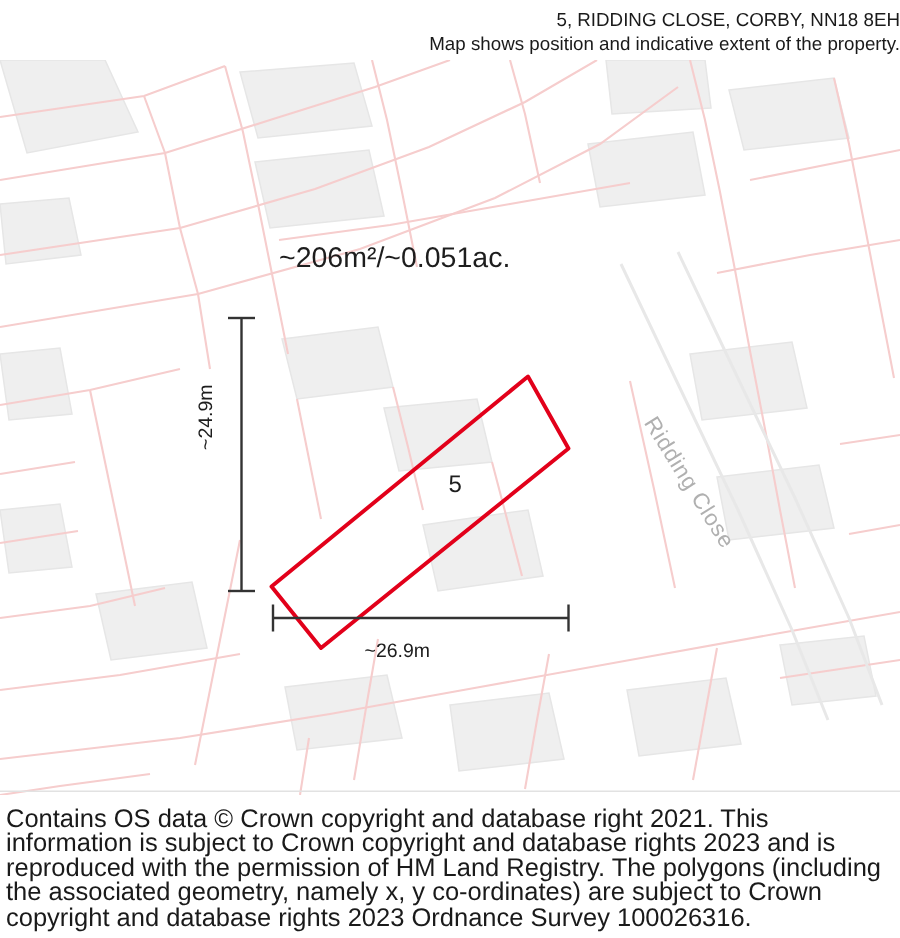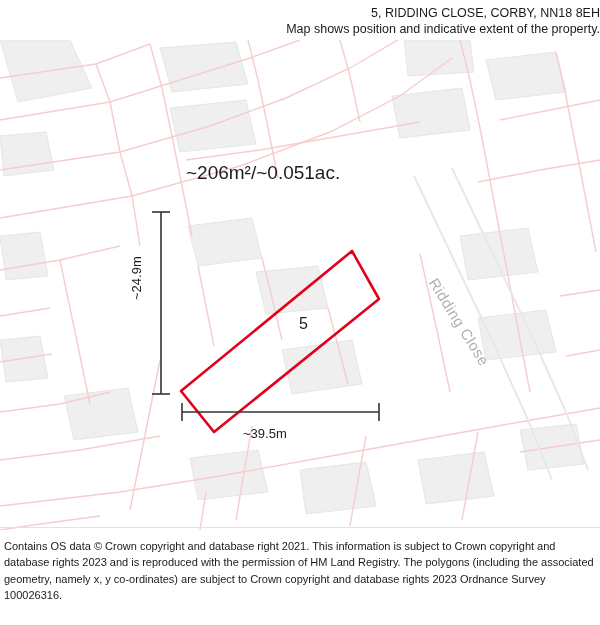--- a/index.html
+++ b/index.html
@@ -106,21 +106,21 @@
     position: absolute;
     top: 530px;
     left: 0;
     width: 600px;
     height: 95px;
     padding: 8px 4px 0 4px;
     box-sizing: border-box;
   }
   .footer p {
     margin: 0;
-    font-size: 11px;
+    font-size: 17px;
     line-height: 16.4px;
     color: #1a1a1a;
   }
   .footer-divider {
     position: absolute;
     top: 527px;
     left: 0;
     width: 600px;
     height: 1px;
     background: #e2e2e2;
@@ -214,21 +214,21 @@
       <g stroke="#333333" stroke-width="1.6">
         <line x1="182" y1="372" x2="379" y2="372"></line>
         <line x1="182" y1="363" x2="182" y2="381"></line>
         <line x1="379" y1="363" x2="379" y2="381"></line>
       </g>
     </svg>
 
     <div class="area-label">~206m²/~0.051ac.</div>
     <div class="plot-number">5</div>
     <div class="dim-height">~24.9m</div>
-    <div class="dim-width">~39.5m</div>
+    <div class="dim-width">~26.9m</div>
     <div class="street-label">Ridding Close</div>
   </div>
 
   <div class="footer-divider"></div>
 
   <div class="footer">
     <p>Contains OS data © Crown copyright and database right 2021. This information is subject to Crown copyright and database rights 2023 and is reproduced with the permission of HM Land Registry. The polygons (including the associated geometry, namely x, y co-ordinates) are subject to Crown copyright and database rights 2023 Ordnance Survey 100026316.</p>
   </div>
 
 </div>

